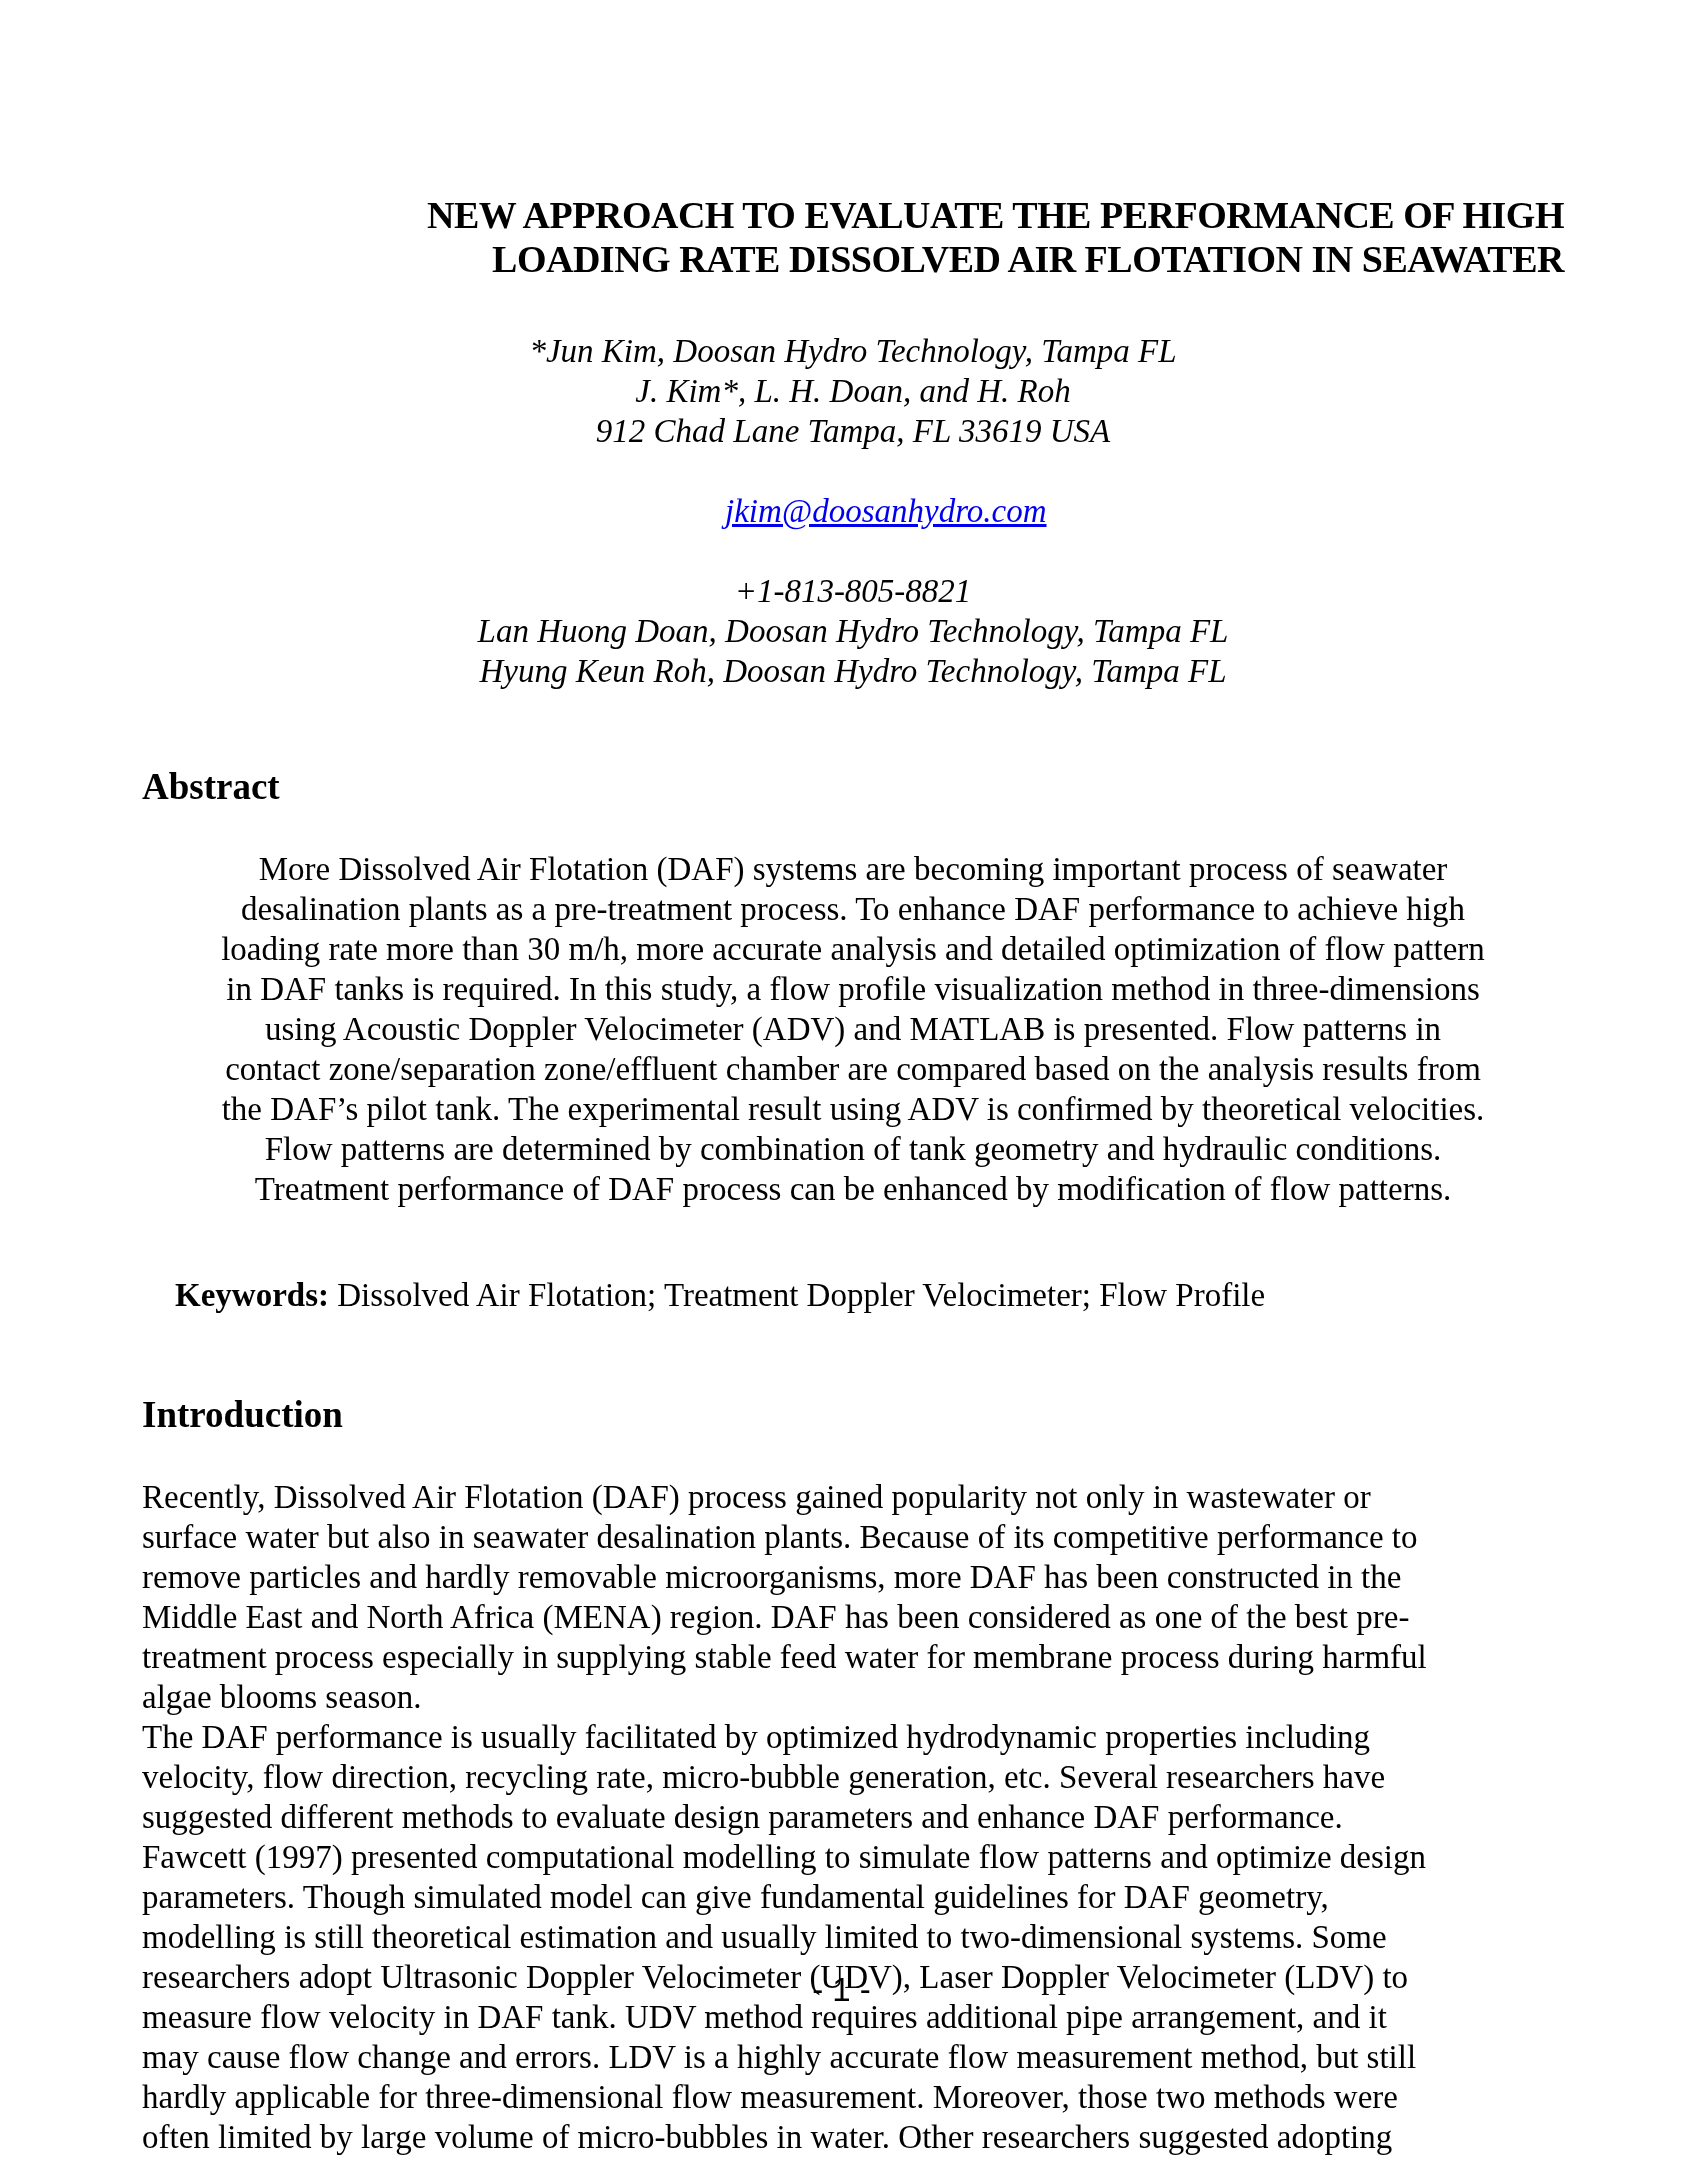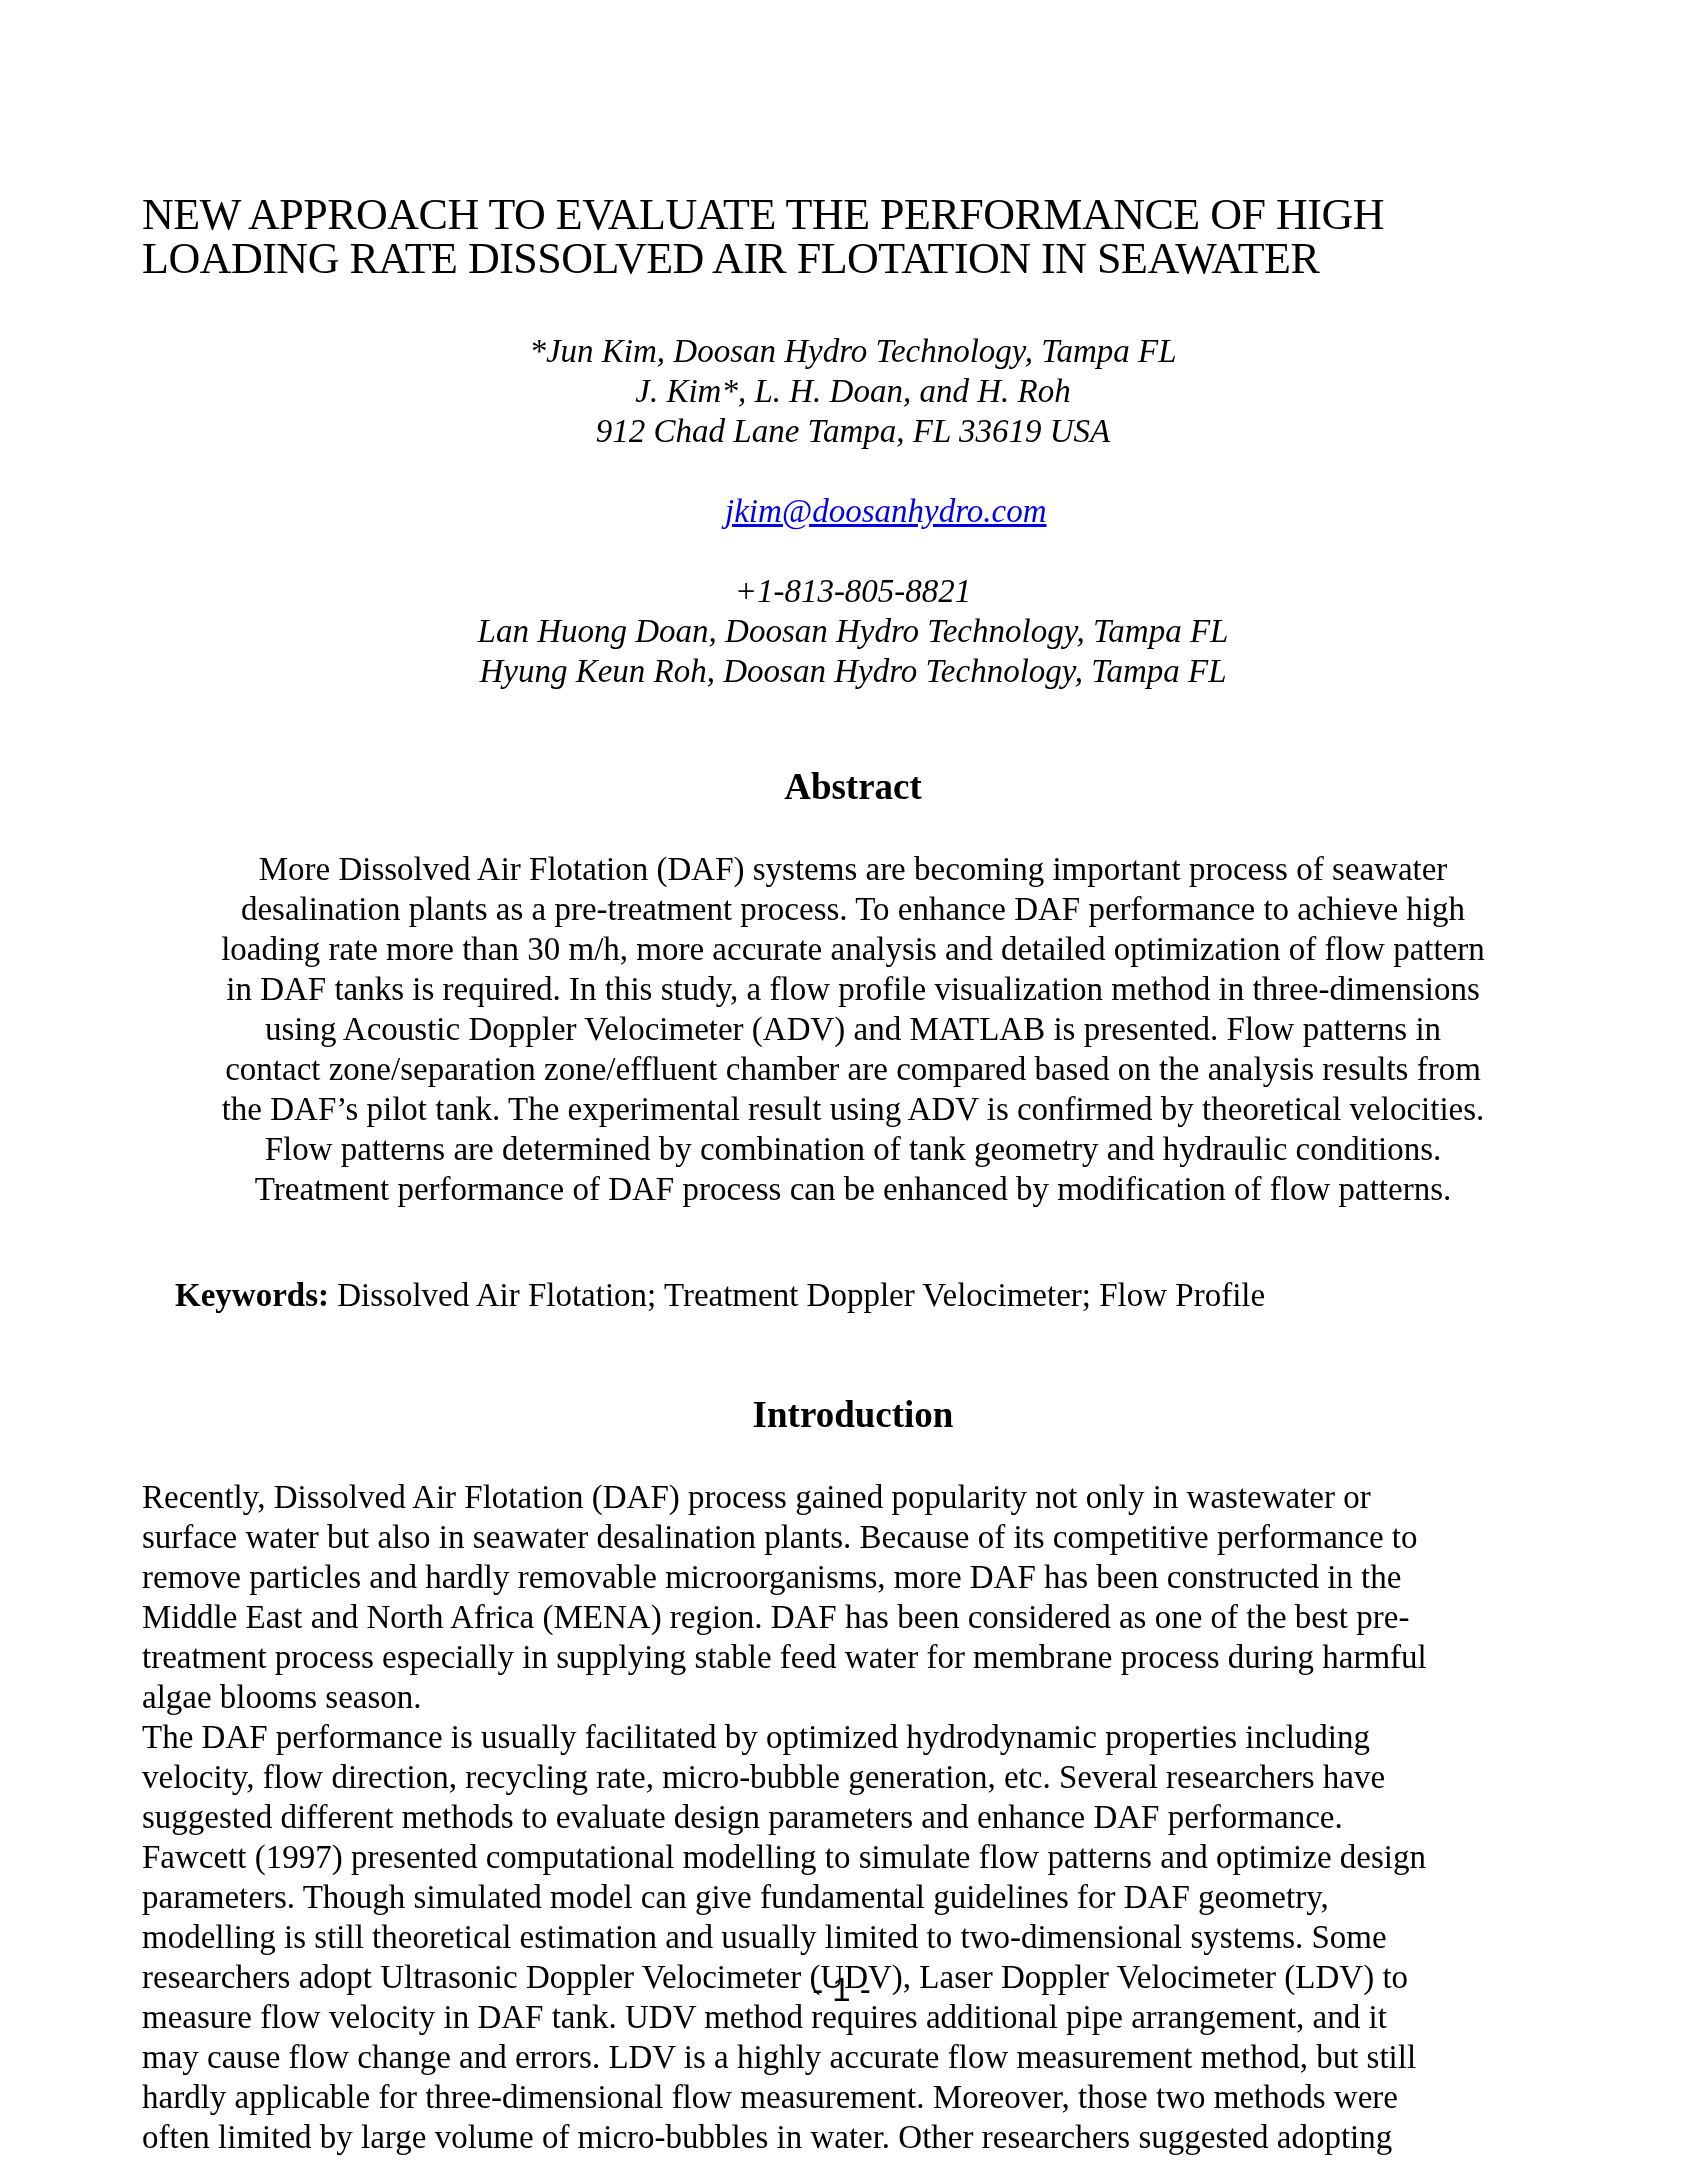--- a/index.html
+++ b/index.html
@@ -16,24 +16,24 @@
     overflow: hidden;
   }
   .page {
     box-sizing: border-box;
     width: 1683px;
     height: 2178px;
     padding: 193px 119px 0 142px;
     position: relative;
   }
   .paper-title {
-    font-size: 44px;
+    font-size: 38px;
     line-height: 44px;
-    font-weight: normal;
-    text-align: left;
+    font-weight: bold;
+    text-align: right;
     white-space: pre;
     letter-spacing: -0.5px;
   }
   .author-block {
     margin-top: 50px;
     text-align: center;
     font-style: italic;
     font-size: 33px;
     line-height: 40px;
   }
@@ -41,21 +41,21 @@
   .email-link {
     color: #0000ee;
     text-decoration: underline;
     cursor: pointer;
     margin-left: 16px;
   }
   .section-heading {
     font-size: 37px;
     line-height: 40px;
     font-weight: bold;
-    text-align: center;
+    text-align: left;
   }
   .abstract-heading   { margin-top: 76px; }
   .intro-heading      { margin-top: 40px; }
   .body-text {
     font-size: 33px;
     line-height: 40px;
     white-space: pre;
     text-align: left;
   }
   .abstract-body { margin-top: 42px; text-align: center; }

